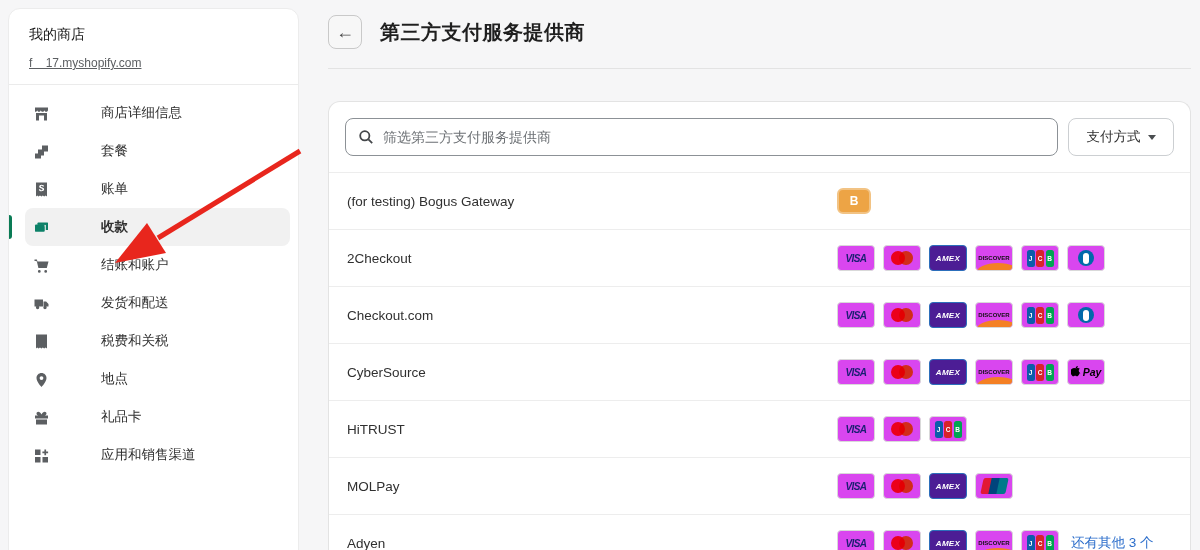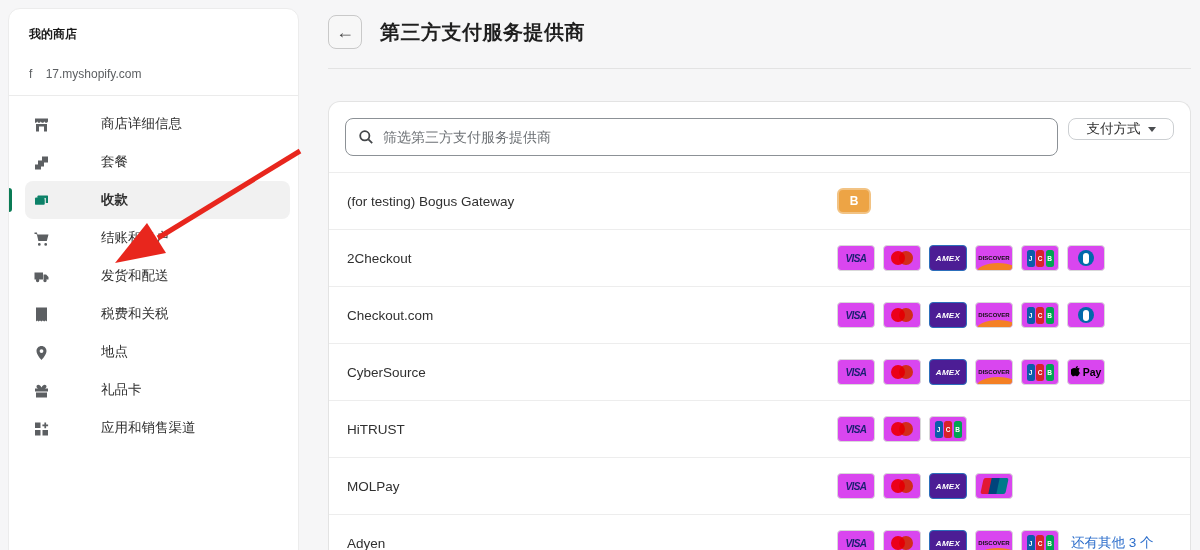--- a/index.html
+++ b/index.html
@@ -11,23 +11,23 @@
     color:#303030;
   }
 
   
   .sidebar {
     position:absolute; left:8px; top:8px; width:291px; height:560px;
     background:#fff; border:1px solid #ececec; border-radius:12px;
     overflow:hidden;
   }
   .sidebar-head { padding:17px 20px 13px; border-bottom:1px solid #ebebeb; }
-  .store-name { font-size:12px; font-weight:700; color:#1a1a1a; margin-bottom:21px; }
+  .store-name { font-size:14px; font-weight:400; color:#1a1a1a; margin-bottom:9px; }
   .store-domain {
-    font-size:12px; color:#5c5f62; 
+    font-size:12px; color:#5c5f62; text-decoration:underline;
     white-space:pre; cursor:pointer; display:inline-block;
   }
   .nav { padding:9px 8px 8px 0; }
   .nav-item {
     position:relative; display:flex; align-items:center;
     height:38px; margin-left:16px; padding-left:8px;
     border-radius:8px; font-size:13.5px; color:#303030; cursor:pointer;gap:37px;
   }
   .nav-item .nv-icon { width:17px; height:17px; margin-right:14px; flex:0 0 17px; display:flex; }
   .nav-item .nv-icon svg { width:17px; height:17px; fill:#5c5f62; }
@@ -64,21 +64,21 @@
     flex:1; height:38px; border:1px solid #8c9196; border-radius:8px;
     display:flex; align-items:center; padding:0 12px; gap:9px; background:#fff;
   }
   .searchbox svg { width:16px; height:16px; stroke:#44474a; flex:0 0 16px; }
   .searchbox input {
     border:none; outline:none; flex:1; font-size:14px; color:#303030;
     font-family:inherit; background:transparent;
   }
   .searchbox input::placeholder { color:#6d7175; opacity:1; }
   .filter-btn {
-    width:106px; height:22px; border:1px solid #cccfd2; border-radius:8px;
+    width:106px; height:38px; border:1px solid #cccfd2; border-radius:8px;
     background:#fff; display:flex; align-items:center; justify-content:center; gap:7px;
     font-size:13.5px; color:#303030; cursor:pointer; font-family:inherit;
   }
   .caret { width:0; height:0; border-left:4.5px solid transparent;
     border-right:4.5px solid transparent; border-top:5.5px solid #4a4d50; }
 
   
   .provider-row {
     height:57px; border-top:1px solid #ededed;
     display:flex; align-items:center; padding:16px 18px; cursor:pointer;
@@ -109,21 +109,21 @@
     color:#fff; font-size:6.5px; font-weight:800; display:flex;
     align-items:center; justify-content:center; }
   .pm-jcb i:nth-child(1){ background:#0b5daa; }
   .pm-jcb i:nth-child(2){ background:#d8232a; }
   .pm-jcb i:nth-child(3){ background:#00a551; }
   .pm-diners .ring { width:16px; height:16px; border-radius:50%; background:#0069aa;
     display:flex; align-items:center; justify-content:center; }
   .pm-diners .slit { width:6px; height:11px; background:#fff; border-radius:3px; }
   .pm-apple { gap:2px; }
   .pm-apple svg { width:10px; height:12px; fill:#000; }
-  .pm-apple span { font-size:10.5px; font-weight:600; color:#000; }
+  .pm-apple span { font-size:10.5px; font-weight:600; color:#000;font-style:italic; }
   .pm-up { gap:0; }
   .pm-up i { width:9px; height:16px; transform:skewX(-12deg); display:block; }
   .pm-up i:nth-child(1){ background:#e21836; border-radius:2px 0 0 2px; }
   .pm-up i:nth-child(2){ background:#00447c; margin-left:-1px; }
   .pm-up i:nth-child(3){ background:#01798a; margin-left:-1px; border-radius:0 2px 2px 0; }
   .pm-bogus { width:34px; background:#eda445; border:2px solid #f2c384; border-radius:6px; }
   .pm-bogus span { color:#fff; font-size:12px; font-weight:800; }
 
   
   .annotation { position:absolute; left:0; top:0; width:1200px; height:550px;
@@ -147,20 +147,28 @@
         </span>
         <span>商店详细信息</span>
       </div>
       <div class="nav-item">
         <span class="nv-icon">
           <svg viewBox="0 0 17 16">
             <path d="M9 2h6v6h-6z M5 6h6v6H5z M2 10h6v5H2z"></path>
           </svg>
         </span>
         <span>套餐</span>
+      </div>
+      <div class="nav-item">
+        <span class="nv-icon">
+          <svg viewBox="0 0 17 16">
+            <path d="M3 1h11v14l-1.4-1-1.4 1-1.4-1-1.4 1-1.4-1-1.4 1-1.4-1L3 15V1z M8.5 3.2c-1.4 0-2.3.8-2.3 1.9 0 2.3 3.4 1.5 3.4 2.8 0 .5-.5.8-1.1.8-.7 0-1.2-.3-1.2-1H5.9c0 1.3 1 2.1 2.6 2.1s2.6-.8 2.6-2c0-2.3-3.4-1.6-3.4-2.8 0-.4.4-.7 1-.7s1 .3 1 .8h1.4c0-1.2-1-1.9-2.6-1.9z"></path>
+          </svg>
+        </span>
+        <span>账单</span>
       </div>
       <div class="nav-item active">
         <span class="nv-icon">
           <svg viewBox="0 0 17 16">
             <path d="M2 5.5h9.5V7H2z M2 5.5h9.5v6.5H2z M4.5 3.5h10.5v7h-1.8V5.2H4.5V3.5z" fill-rule="evenodd"></path>
             <rect x="2" y="5" width="9.5" height="7" rx="1"></rect>
             <path d="M4.8 3h10v7.5h-2V5.2H4.8V3z"></path>
           </svg>
         </span>
         <span>收款</span>

